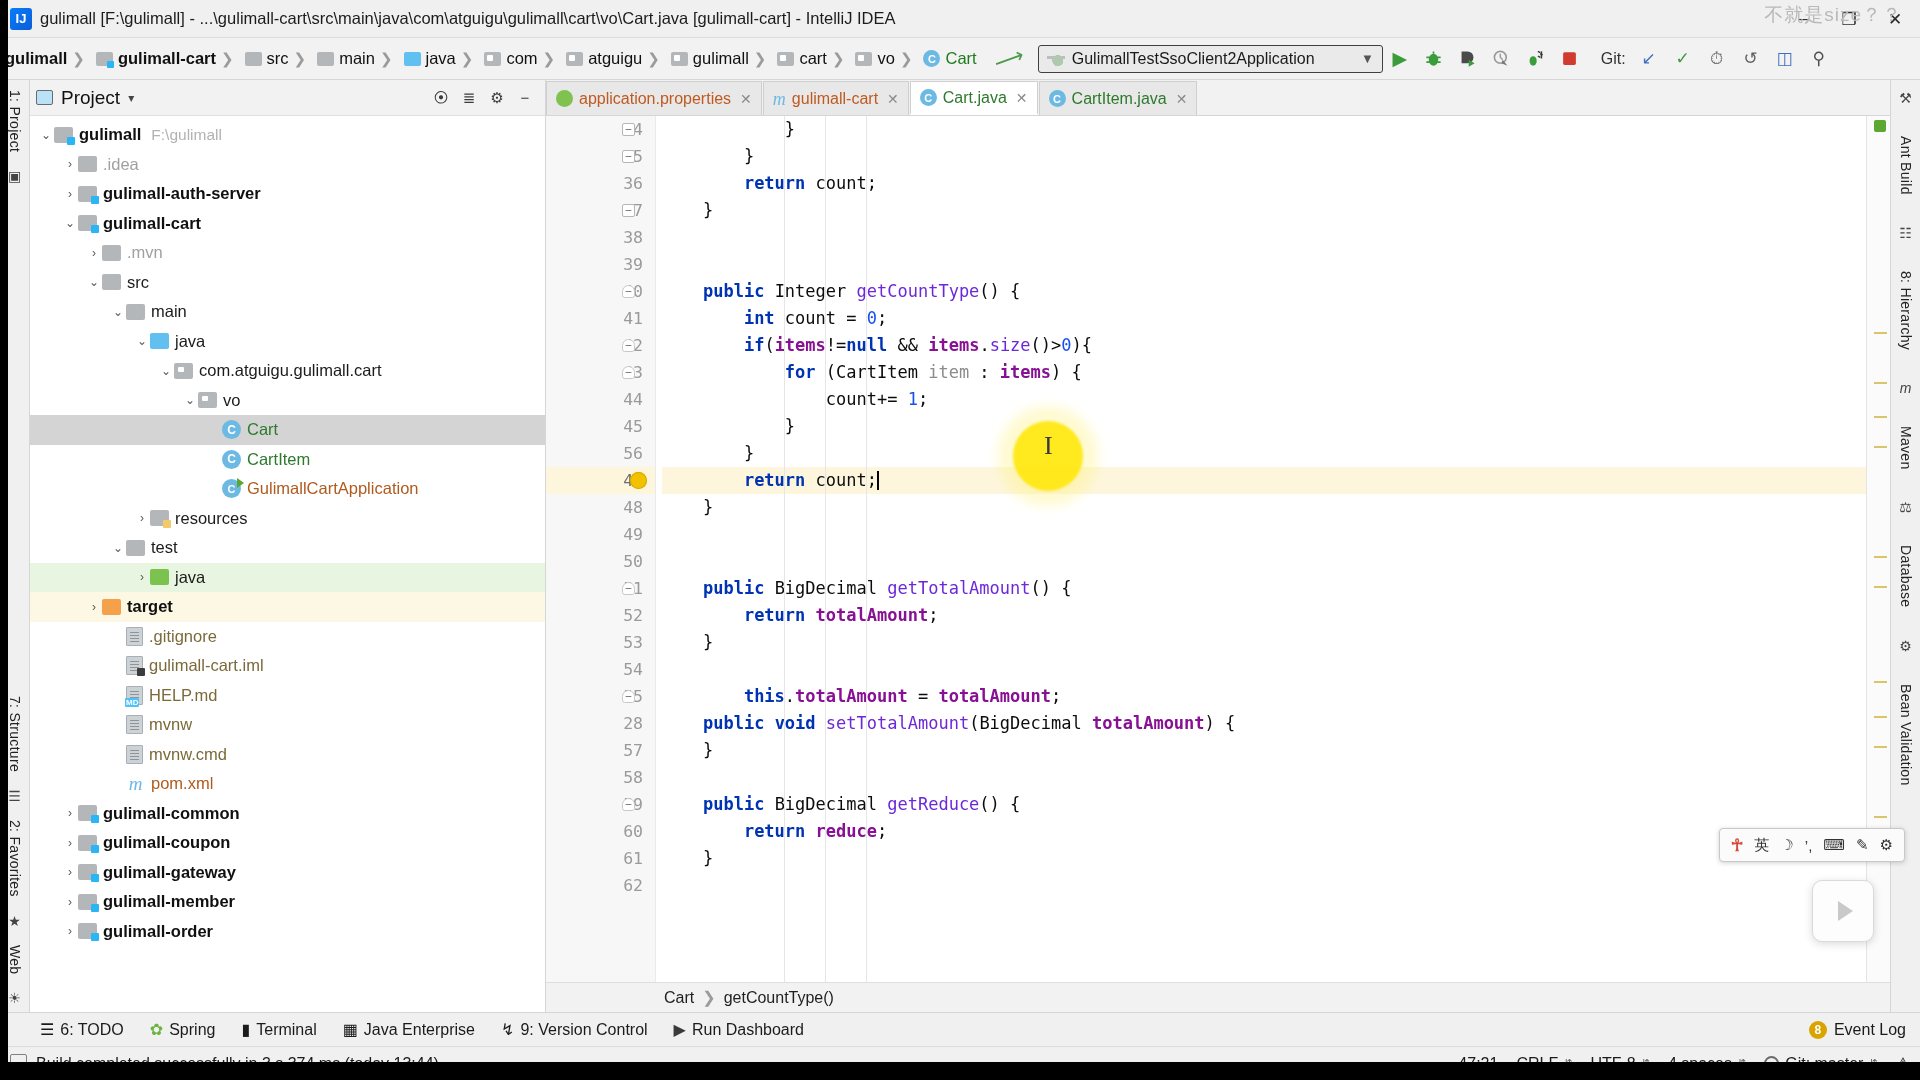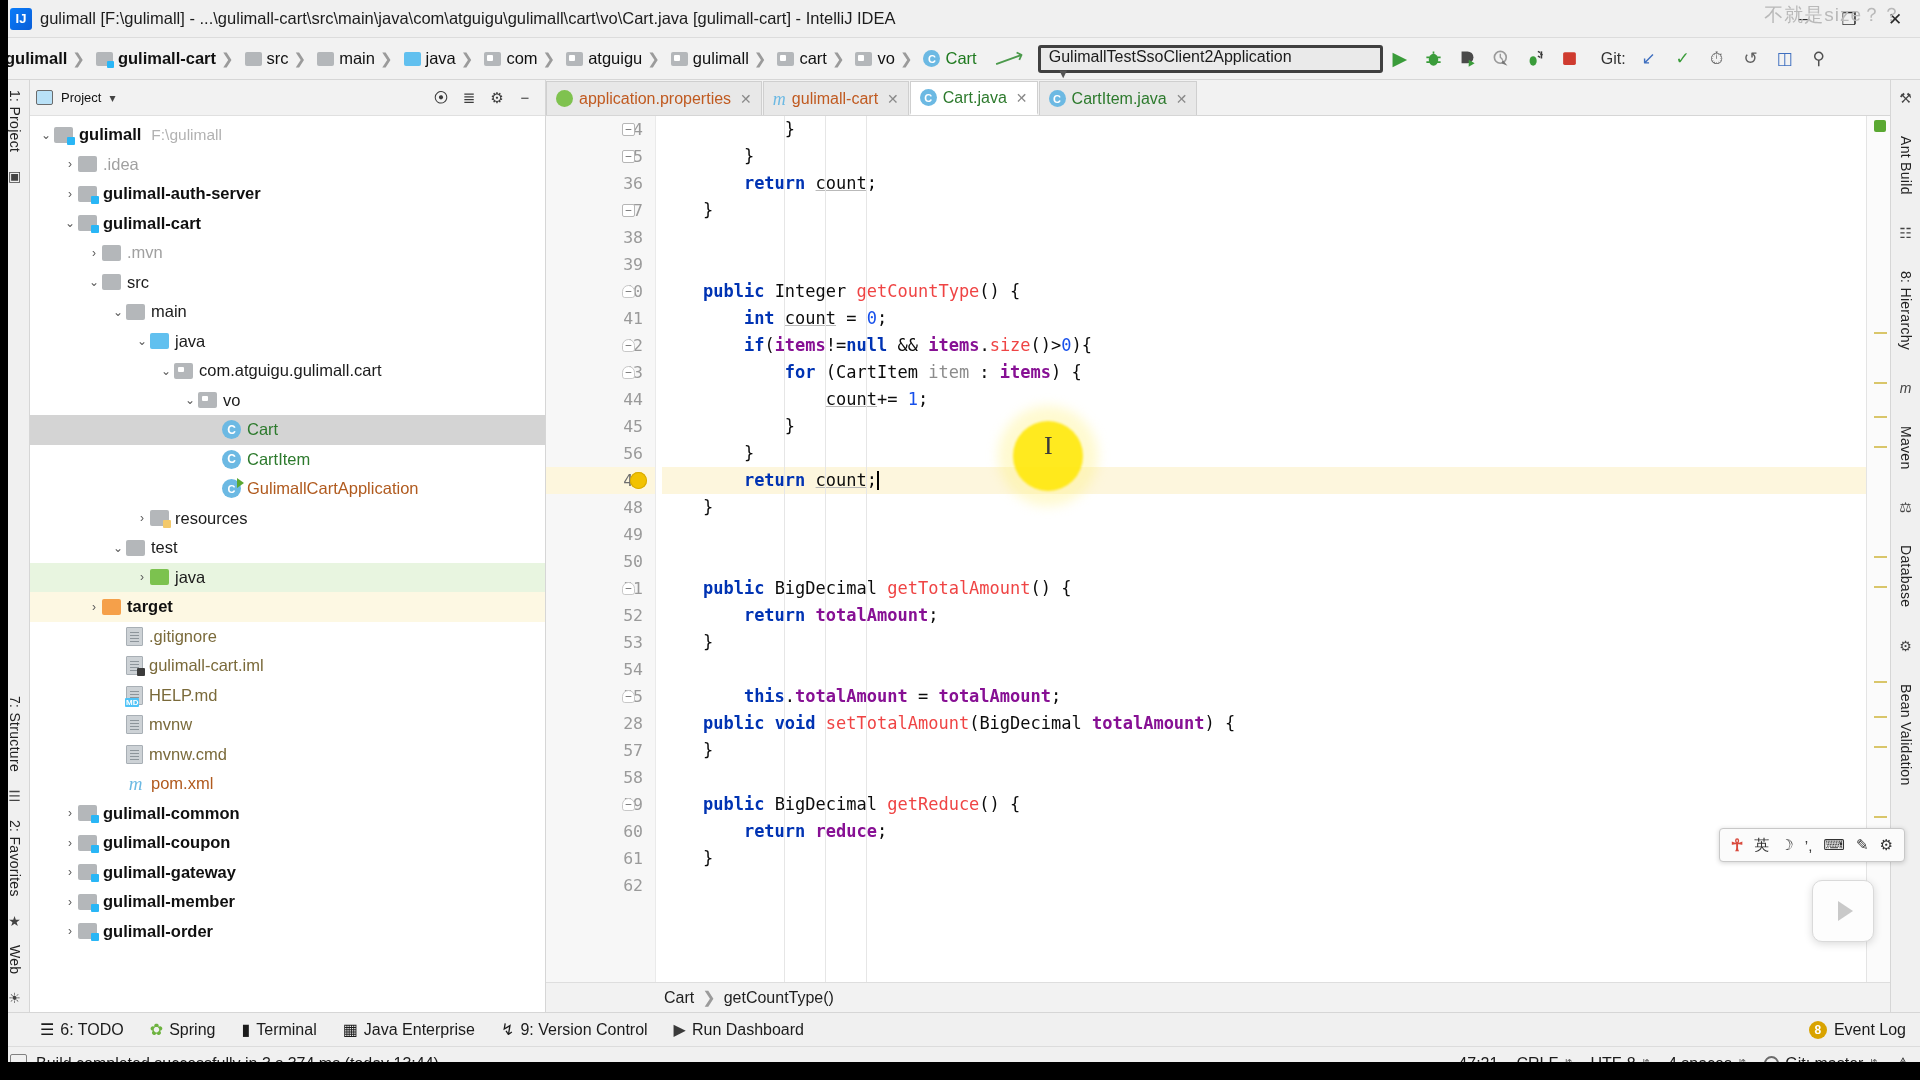--- a/index.html
+++ b/index.html
@@ -42,23 +42,23 @@
     width:7px; height:7px; background:#29b6f6; border-radius:1px; }
   .fico.pkg::before { content:""; position:absolute; left:3px; top:3px;
     width:6px; height:6px; background:#fff; border-radius:1px; }
   .cico { width:17px; height:17px; border-radius:50%; background:#6cb9e3;
     color:#fff; font-size:11px; font-weight:bold; display:inline-flex;
     align-items:center; justify-content:center; margin-right:5px; }
   .green-txt { color:#1f7a1f; }
 
   .make-arrow { color:#4c9a4c; font-size:21px; margin:0 10px 0 14px;
     transform:rotate(-20deg); display:inline-block; }
-  .runcfg { display:flex; align-items:flex-start; height:28px; min-width:345px;
-    background:#eaeaea; border:3px solid #404040; border-radius:3px;
-    padding:0 8px; font-size:16px; color:#1a1a1a; margin-left:4px;flex-direction:column; }
+  .runcfg { display:flex; align-items:center; height:28px; min-width:345px;
+    background:#eaeaea; border:1px solid #404040; border-radius:3px;
+    padding:0 8px; font-size:16px; color:#1a1a1a; margin-left:4px; }
   .runcfg .cfg-ico { width:18px; height:16px; margin-right:7px; opacity:.45;
     background:radial-gradient(circle at 60% 60%, #6a9f6a 38%, transparent 39%),
                linear-gradient(90deg,#8a8a8a,#8a8a8a); background-size:100% 100%,100% 3px;
     background-repeat:no-repeat; background-position:0 0, 0 5px; }
   .runcfg .cfg-name { flex:1; }
   .runcfg .cfg-caret { color:#555; font-size:13px; margin-left:8px; }
 
   .tbtn { width:34px; height:34px; display:flex; align-items:center;
     justify-content:center; font-size:17px; color:#3b3b3b; }
   .tbtn.play { color:#3a9c3a; font-size:19px; }
@@ -82,21 +82,21 @@
     display:flex; flex-direction:column; align-items:center; gap:26px; padding-top:10px; }
   .rrail .rail-txt { color:#222; }
 
   
   .project { width:516px; background:#ffffff; border-right:1px solid #d6d6d6;
     display:flex; flex-direction:column; min-width:0; }
   .proj-head { height:36px; display:flex; align-items:center; padding:0 6px;
     background:#f2f2f2; border-bottom:1px solid #e0e0e0; }
   .proj-head .pico { width:17px; height:15px; border:1.6px solid #6b6b6b;
     border-radius:2px; background:#b9e1f7; margin-right:8px; }
-  .proj-title { font-size:13px; color:#111; }
+  .proj-title { font-size:19px; color:#111; }
   .proj-caret { margin-left:8px; color:#444; font-size:12px; }
   .proj-head .spacer { flex:1; }
   .pbtn { width:28px; height:28px; display:flex; align-items:center;
     justify-content:center; color:#3c3c3c; font-size:15px; }
 
   .tree { flex:1; overflow:hidden; padding-top:4px; font-size:16.5px; }
   .row { display:flex; align-items:center; height:29.5px; white-space:nowrap;
     padding-right:6px; }
   .row.sel { background:#d4d4d4; }
   .row.green { background:#e8f5e0; }
@@ -180,24 +180,24 @@
   .fold.round { border-radius:7px 7px 3px 3px; border-color:#c8c8c8;
     background:#fff; }
   .bulb { position:absolute; left:84px; width:17px; height:17px;
     border-radius:50%; background:#f2c200; box-shadow:0 0 0 1px #d8ab00 inset; }
 
   .codebody { flex:1; position:relative; overflow:hidden; padding-left:6px; }
   .cl { height:27px; line-height:27px; white-space:pre; color:#0c0c0c; }
   .cl.hl { background:#fdf6dd; }
   .kw { color:#0033b3; font-weight:bold; }
   .ty { color:#0c0c0c; }
-  .mth { color:#ef4444; }
+  .mth { color:#6d28d9; }
   .fld { color:#871094; font-weight:bold; }
   .num { color:#1750eb; }
-  .und { text-decoration:underline; text-decoration-color:#b9b9b9; }
+  .und { text-decoration-color:#b9b9b9; }
   .gry { color:#8c8c8c; }
   .indent-guide { position:absolute; top:0; bottom:0; width:1px; background:#e6e6e6; }
   .caret { display:inline-block; width:1.5px; height:19px; background:#000;
     vertical-align:-4px; }
 
   
   .blob { position:absolute; width:70px; height:70px; border-radius:50%;
     background:rgba(255,230,0,.85); filter:blur(1px); pointer-events:none; }
   .blob-halo { position:absolute; width:100px; height:100px; border-radius:50%;
     background:rgba(255,240,120,.35); filter:blur(6px); pointer-events:none; }

